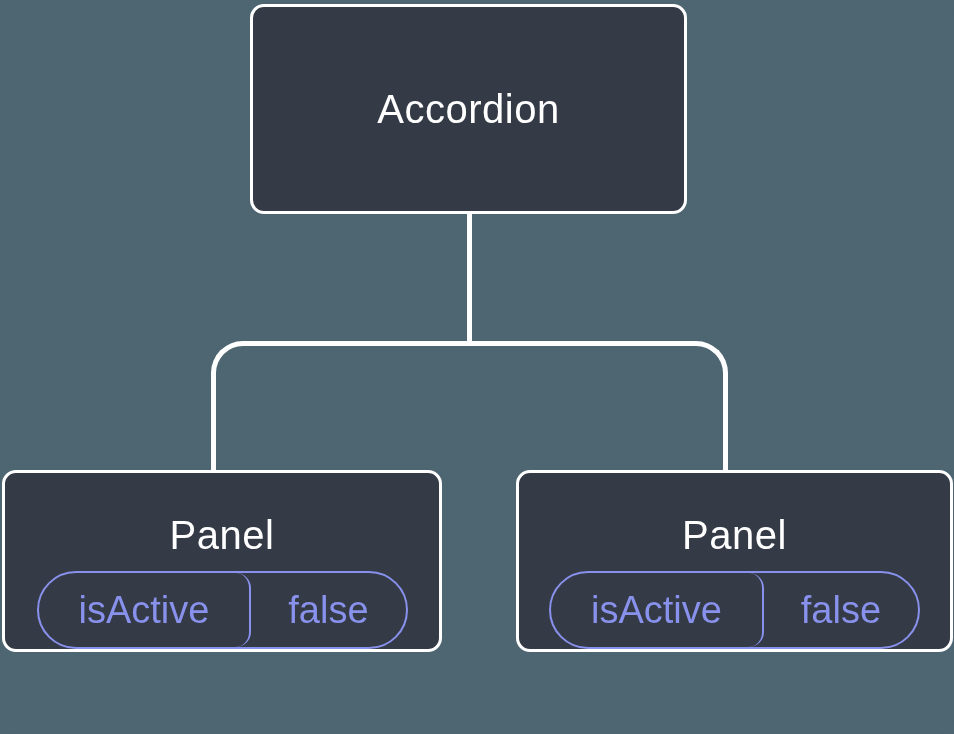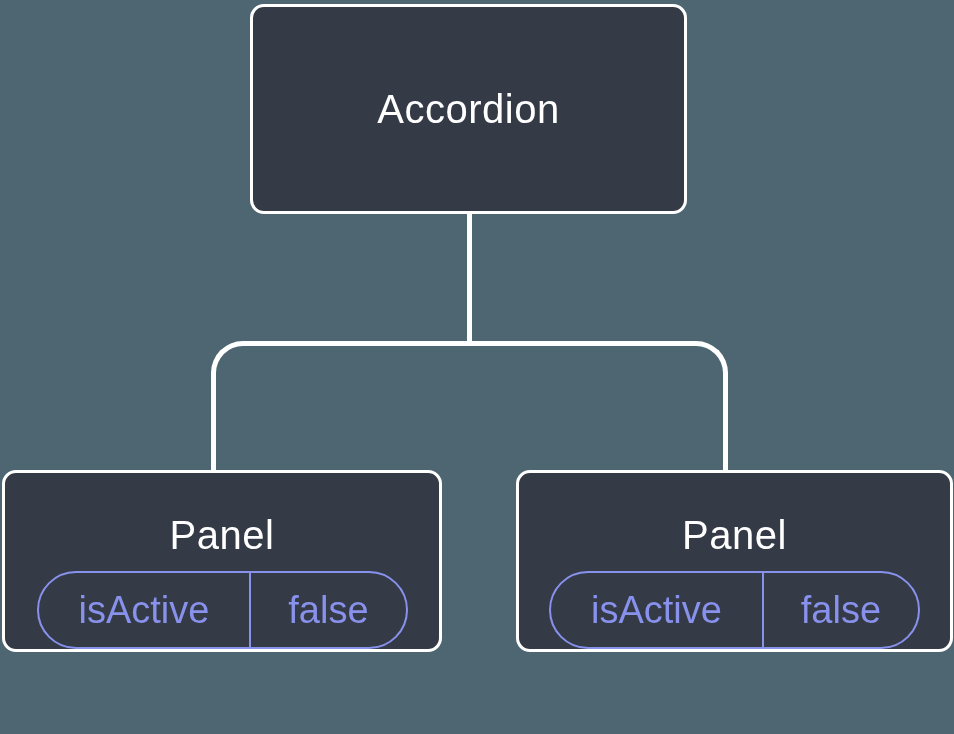--- a/index.html
+++ b/index.html
@@ -3,21 +3,21 @@
 <meta charset="utf-8">
 <style>
   :root {
     --background: #4D6671;
     --node-fill: #343A46;
     --node-border: #FFFFFF;
     --connector: #FFFFFF;
     --prop-accent: #8891EC;
     --label-text: #FFFFFF;
   }
-  * { margin: 0; padding: 0; box-sizing: border-box; }
+  * { margin: 0; padding: 0; box-sizing: border-box; border-radius: 15px; }
   html, body {
     width: 954px; height: 734px;
     overflow: hidden;
     background: var(--background);
     font-family: "Liberation Sans", "DejaVu Sans", sans-serif;
   }
   .canvas {
     position: relative;
     width: 954px; height: 734px;
     background: var(--background);

